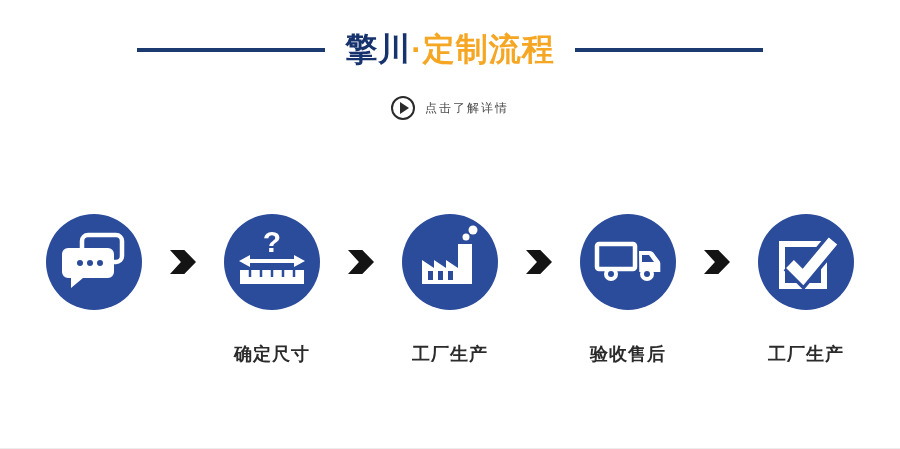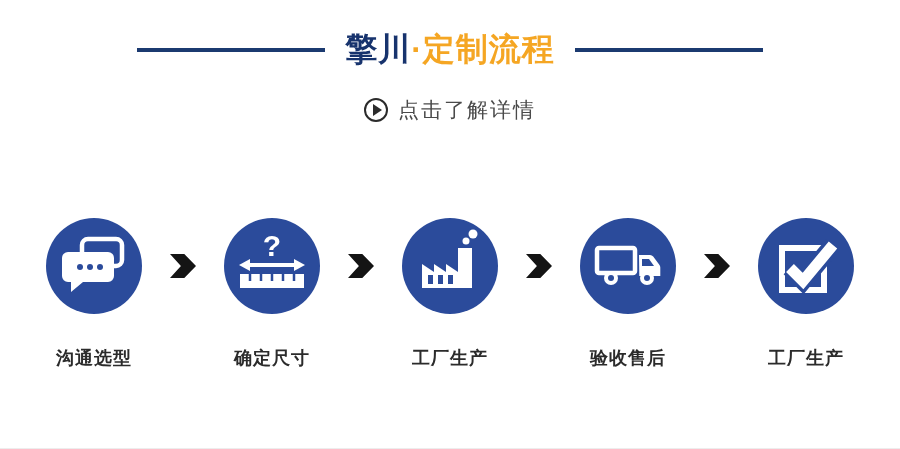--- a/index.html
+++ b/index.html
@@ -33,21 +33,21 @@
     width: 24px; height: 24px; border: 2px solid #2b2b2b; border-radius: 50%;
     display: flex; align-items: center; justify-content: center; flex: 0 0 auto;
   }
   .play-triangle {
     width: 0; height: 0;
     border-left: 9px solid #2b2b2b;
     border-top: 6px solid transparent;
     border-bottom: 6px solid transparent;
     margin-left: 3px;
   }
-  .subtitle-text { font-size: 21px; color: #4a4a4a; letter-spacing: 2px; }
+  .subtitle-text { font-size: 12px; color: #4a4a4a; letter-spacing: 2px; }
   
   .steps {
     display: flex; justify-content: center; align-items: flex-start;
     margin-top: 94px;
   }
   .step { width: 152px; display: flex; flex-direction: column; align-items: center; }
   .circle {
     width: 96px; height: 96px; border-radius: 50%;
     background: #2b4b9b;
     display: flex; align-items: center; justify-content: center;
@@ -88,21 +88,20 @@
     <div class="step">
       <div class="circle">
         <svg viewBox="0 0 96 96">
           <rect x="36" y="21" width="40" height="27" rx="6" fill="none" stroke="#ffffff" stroke-width="4.5"></rect>
           <path d="M22 34 h40 a6 6 0 0 1 6 6 v18 a6 6 0 0 1 -6 6 H37 l-12 10 v-10 h-3 a6 6 0 0 1 -6 -6 V40 a6 6 0 0 1 6 -6 z" fill="#ffffff"></path>
           <circle cx="34" cy="49" r="3" fill="#2b4b9b"></circle>
           <circle cx="44" cy="49" r="3" fill="#2b4b9b"></circle>
           <circle cx="54" cy="49" r="3" fill="#2b4b9b"></circle>
         </svg>
       </div>
-      <div class="step-label">沟通选型</div>
     </div>
 
     <div class="arrow"></div>
 
     <div class="step">
       <div class="circle">
         <svg viewBox="0 0 96 96">
           <text x="48" y="38" text-anchor="middle" font-size="30" font-weight="bold" fill="#ffffff" font-family="Liberation Sans, sans-serif">?</text>
           <line x1="25" y1="47" x2="71" y2="47" stroke="#ffffff" stroke-width="4"></line>
           <polygon points="15,47 26,41 26,53" fill="#ffffff"></polygon>

